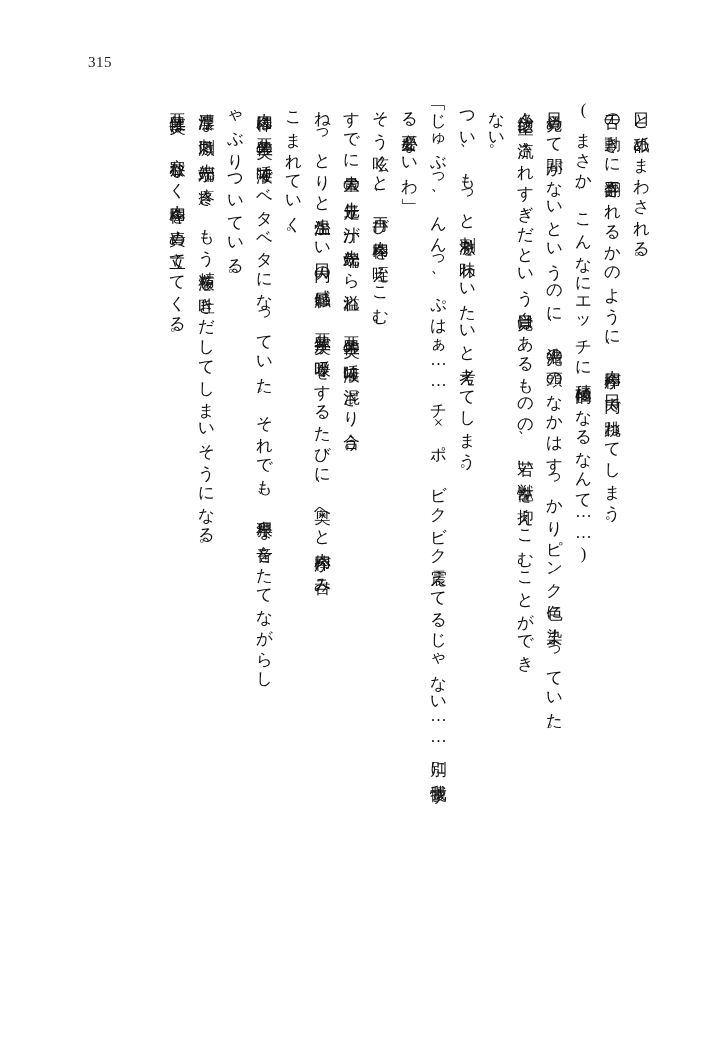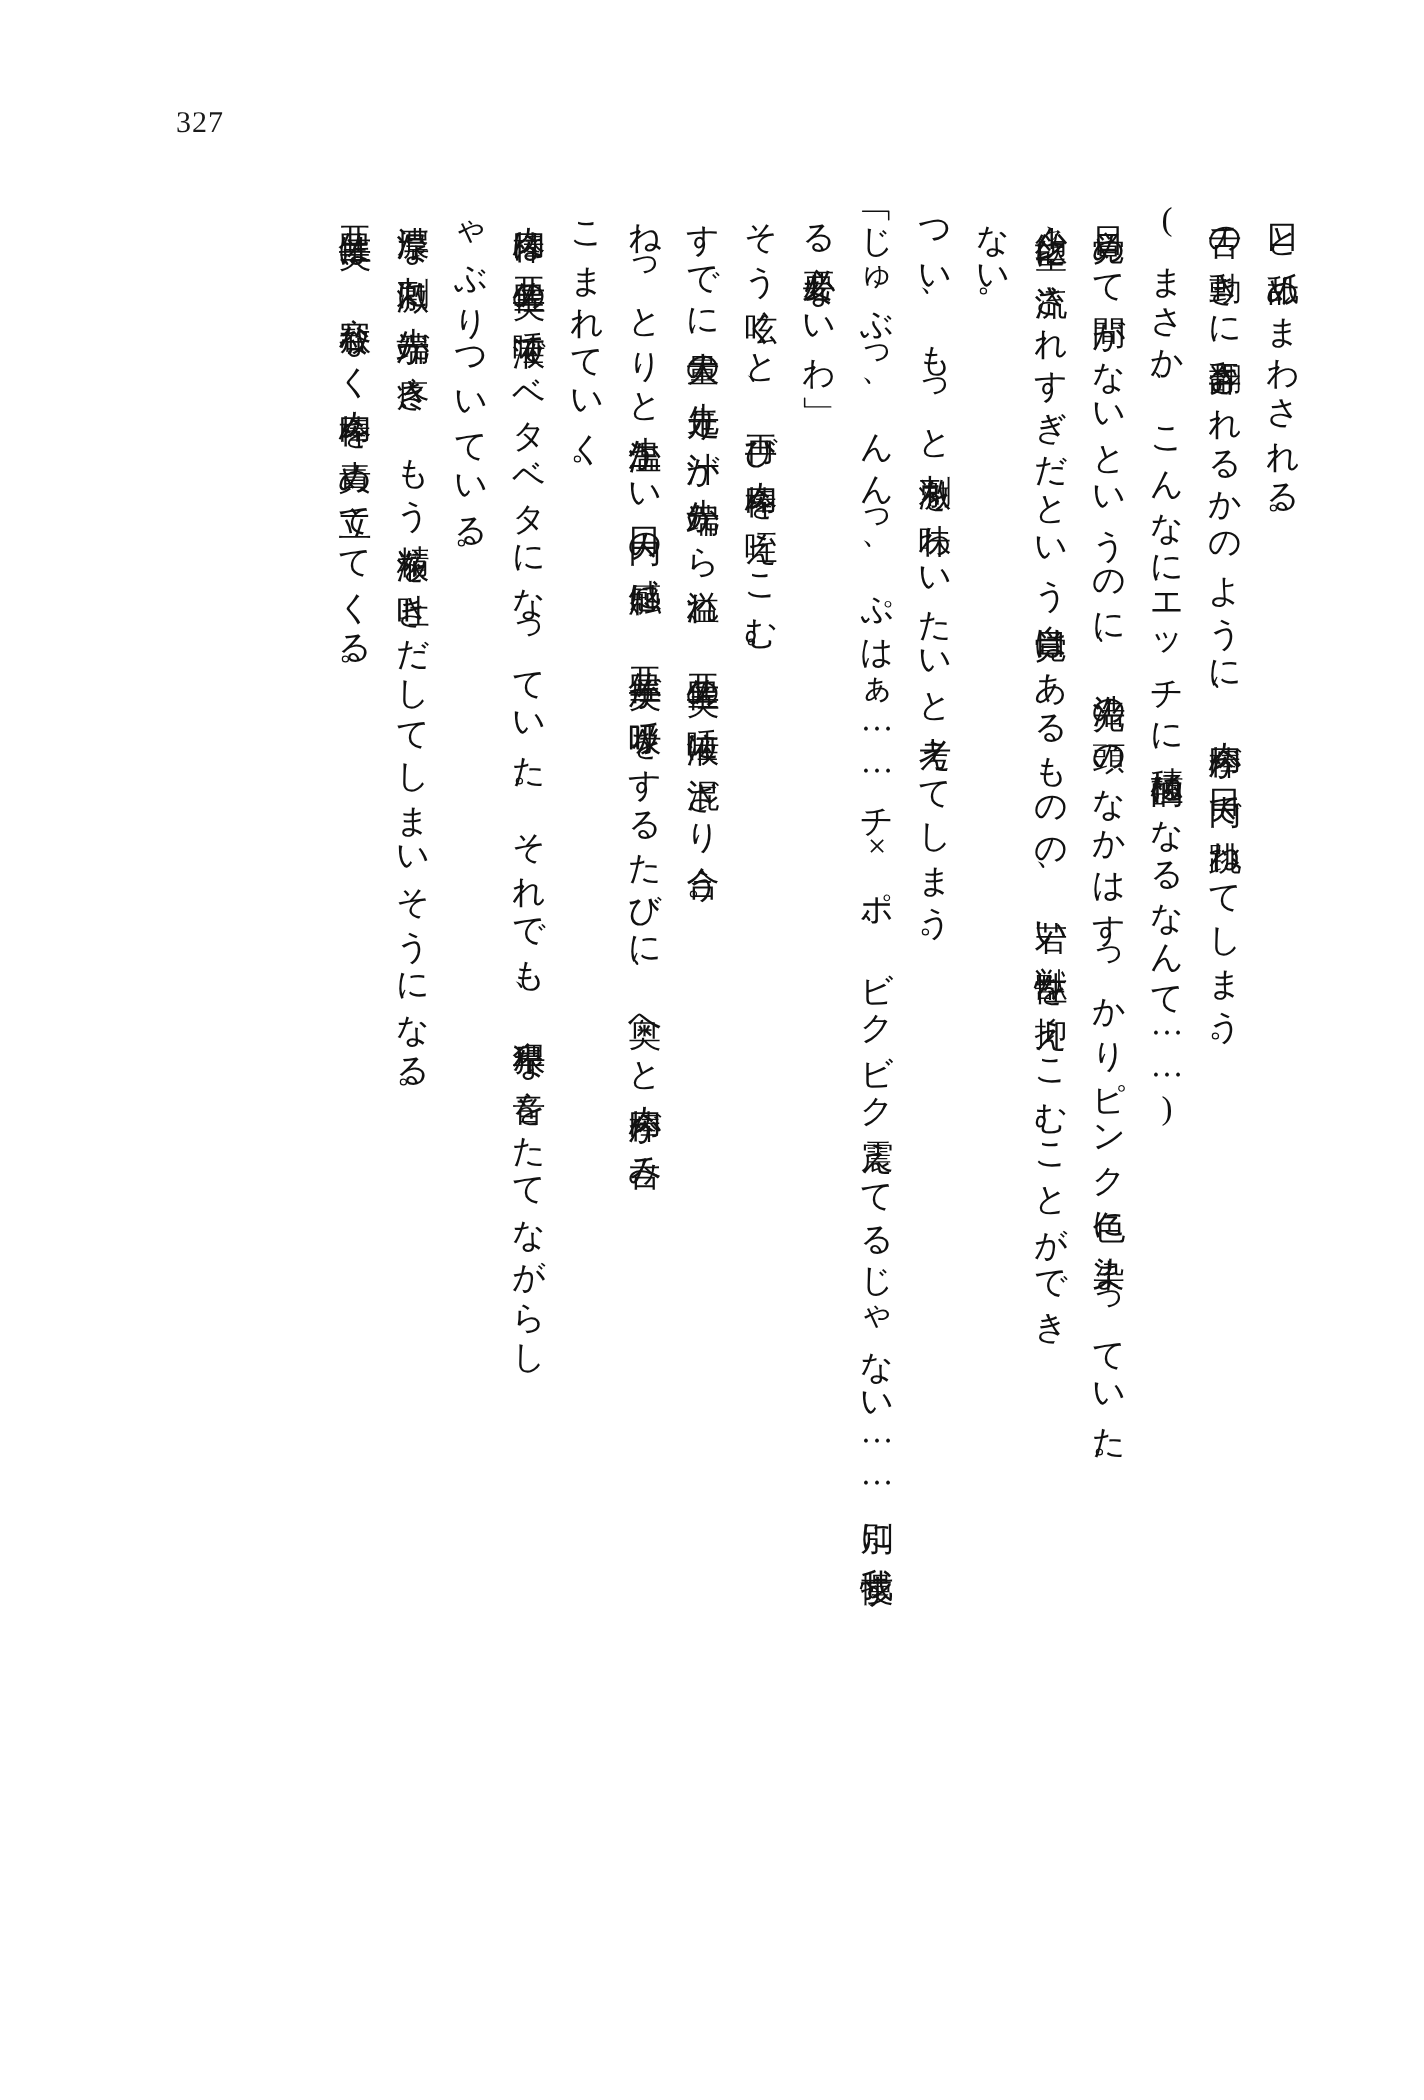--- a/index.html
+++ b/index.html
@@ -58,21 +58,21 @@
     white-space: pre;
     color: #111111;
     font-family: "Liberation Serif", "DejaVu Serif", serif;
   }
 </style>
 </head>
 <body>
 
 <div class="page">
 
-  <div class="page-number">327</div>
+  <div class="page-number">315</div>
 
   <div class="text-block">
     <div class="vline">口と舐めまわされる。</div>
     <div class="vline">舌の動きに翻弄されるかのように、肉棒が口内で跳ねてしまう。</div>
     <div class="vline">(まさか、こんなにエッチに積極的になるなんて……)</div>
     <div class="vline">目覚めて間がないというのに、浩光の頭のなかはすっかりピンク色に染まっていた。</div>
     <div class="vline">少々欲望に流されすぎだという自覚はあるものの、若い獣性を抑えこむことができ</div>
     <div class="vline">ない。</div>
     <div class="vline">つい、もっと刺激を味わいたいと考えてしまう。</div>
     <div class="vline">「じゅぶっ、んんっ、ぷはぁ……チ×ポ、ビクビク震えてるじゃない……別に我慢す</div>

